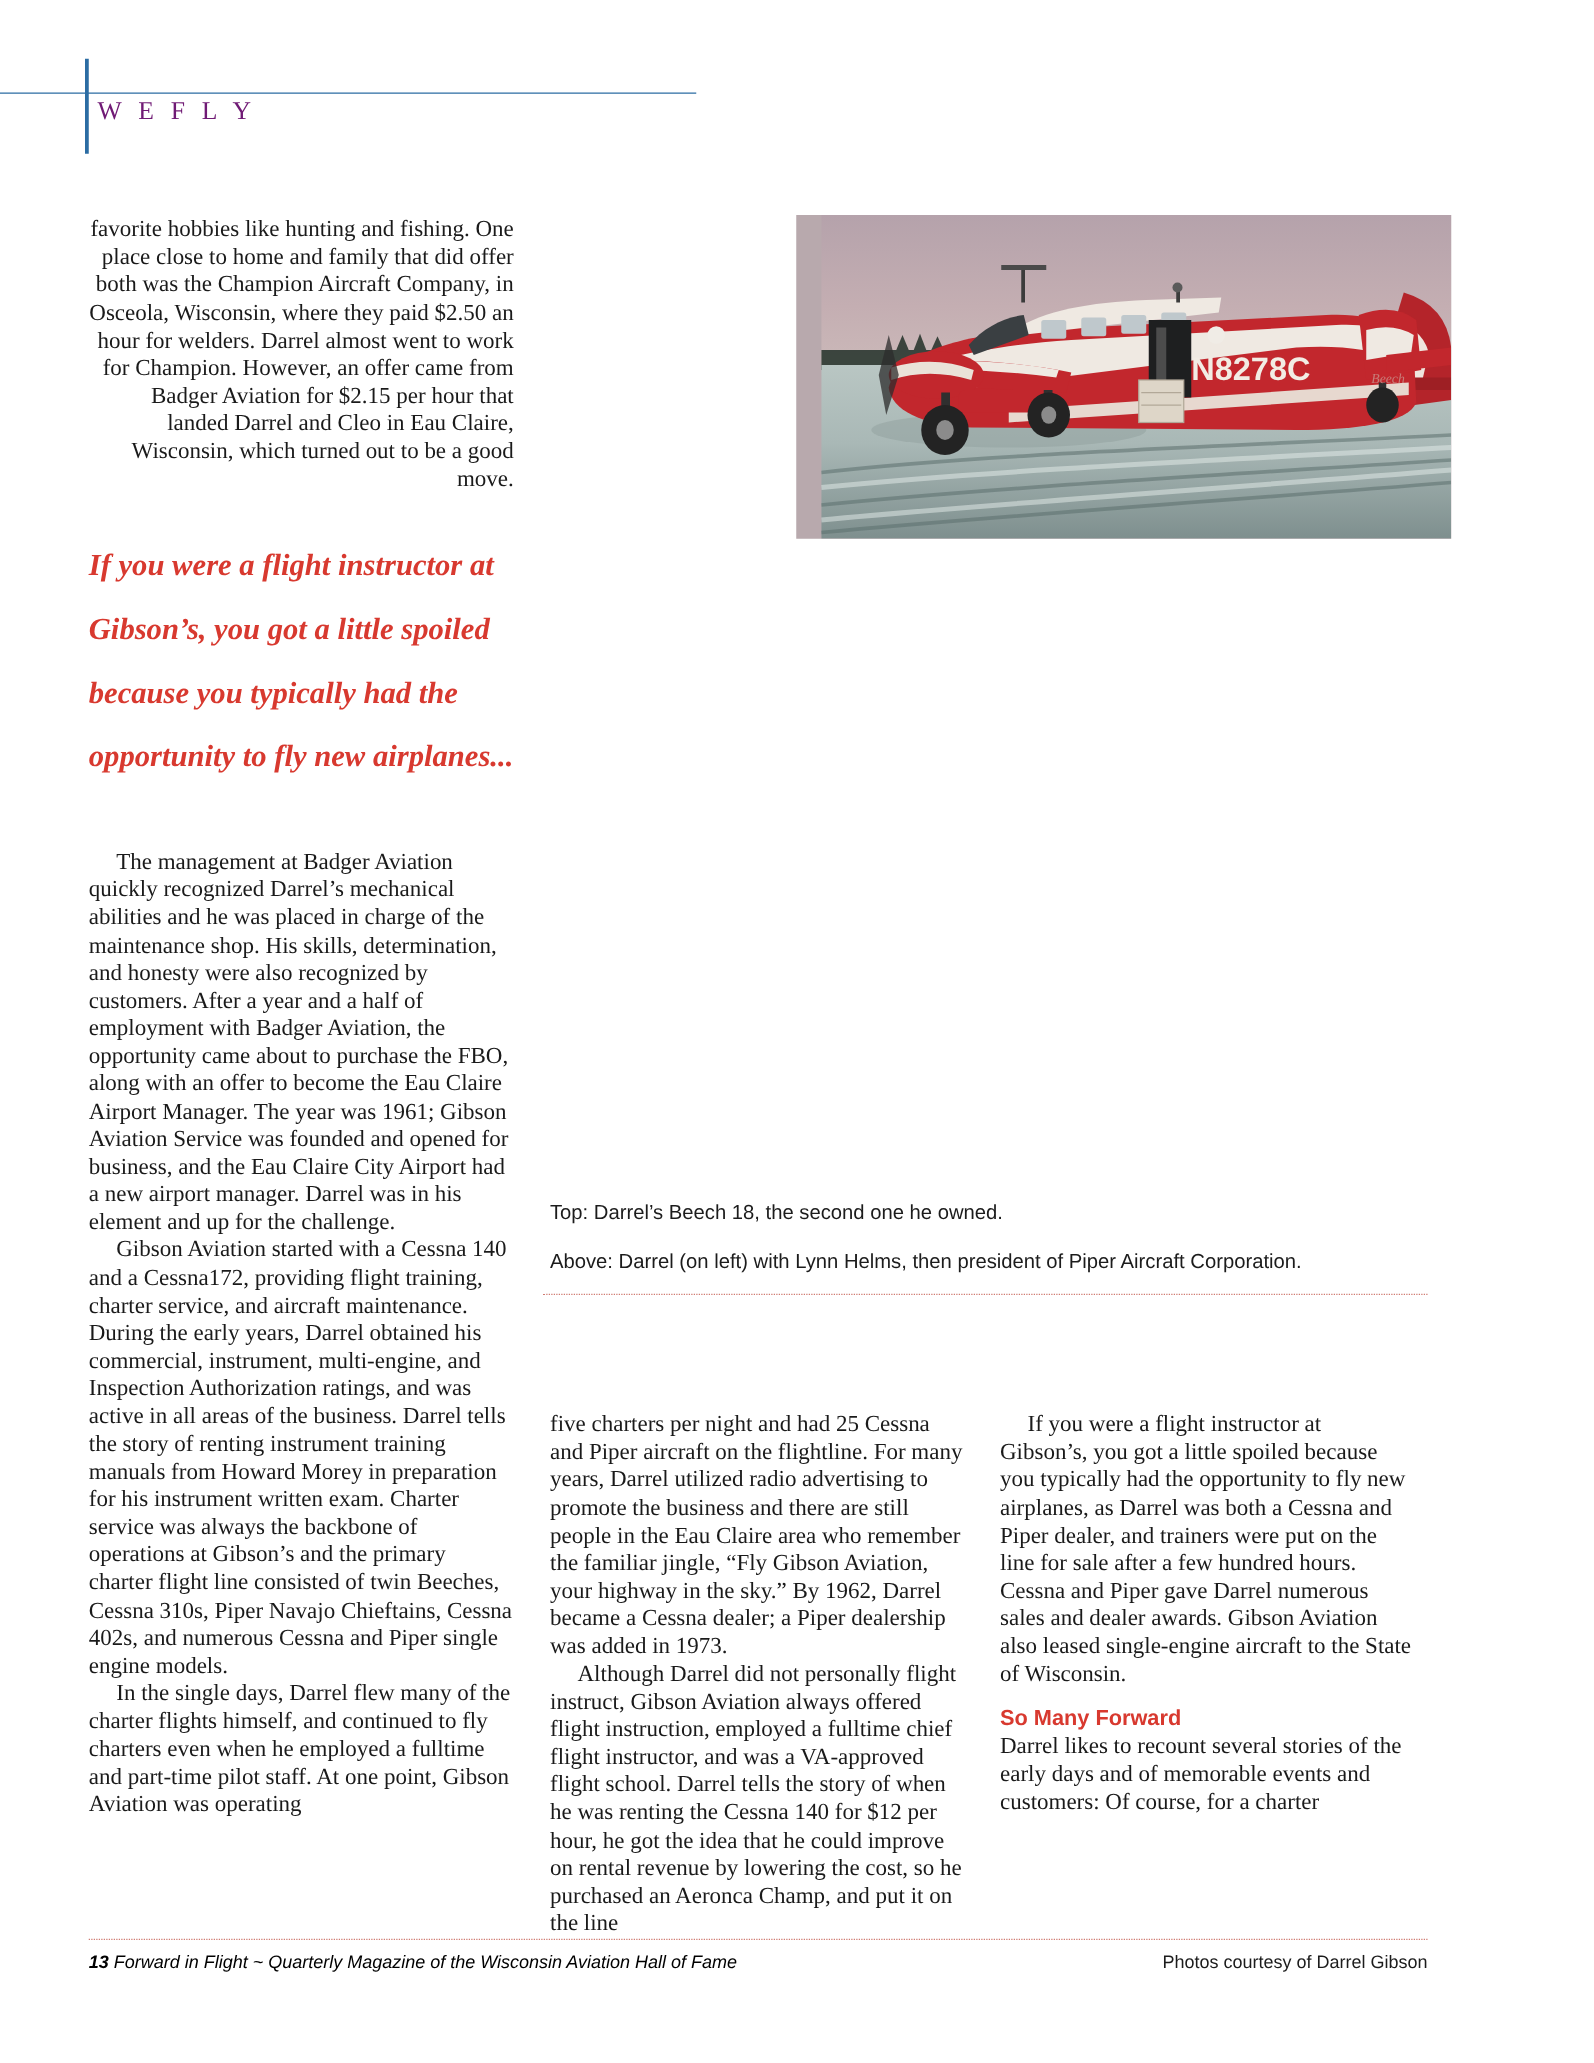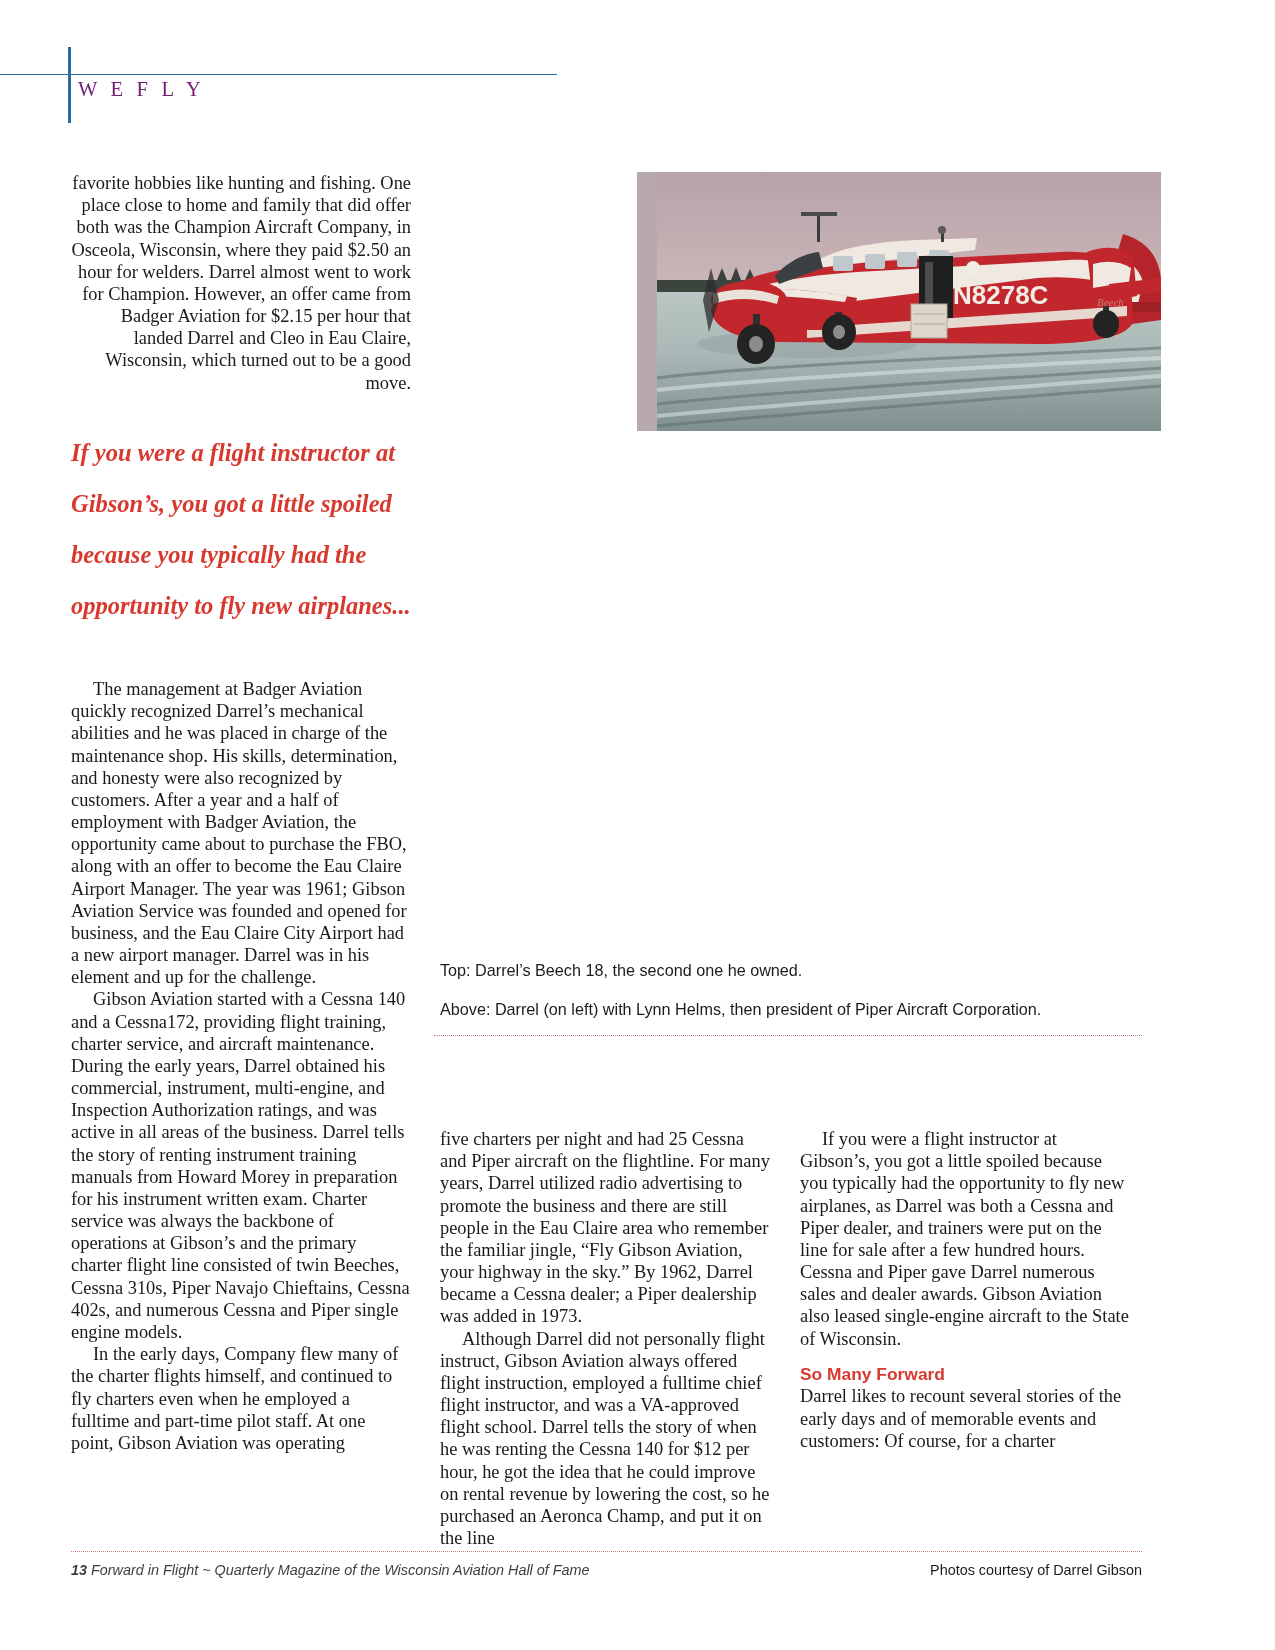--- a/index.html
+++ b/index.html
@@ -140,21 +140,21 @@
   }
 
   
   .footer-left {
     position: absolute;
     left: 71px;
     top: 1562px;
     font-family: "Liberation Sans", sans-serif;
     font-size: 14.4px;
     font-style: italic;
-    color: #404040;
+    color: #000000;
     white-space: nowrap;
   }
   .footer-left .pg {
     font-weight: bold;
     font-style: italic;
   }
   .footer-right {
     position: absolute;
     right: 133px;
     top: 1562px;
@@ -175,21 +175,21 @@
 
   <div class="col-left-top">
     <p>favorite hobbies like hunting and fishing. One place close to home and family that did offer both was the Champion Aircraft Company, in Osceola, Wisconsin, where they paid $2.50 an hour for welders. Darrel almost went to work for Champion. However, an offer came from Badger Aviation for $2.15 per hour that landed Darrel and Cleo in Eau Claire, Wisconsin, which turned out to be a good move.</p>
   </div>
 
   <div class="pullquote">If you were a flight instructor at Gibson’s, you got a little spoiled because you typically had the opportunity to fly new airplanes...</div>
 
   <div class="col-left-bottom">
     <p class="ind">The management at Badger Aviation quickly recognized Darrel’s mechanical abilities and he was placed in charge of the maintenance shop. His skills, determination, and honesty were also recognized by customers. After a year and a half of employment with Badger Aviation, the opportunity came about to purchase the FBO, along with an offer to become the Eau Claire Airport Manager. The year was 1961; Gibson Aviation Service was founded and opened for business, and the Eau Claire City Airport had a new airport manager. Darrel was in his element and up for the challenge.</p>
     <p class="ind">Gibson Aviation started with a Cessna 140 and a Cessna172, providing flight training, charter service, and aircraft maintenance. During the early years, Darrel obtained his commercial, instrument, multi-engine, and Inspection Authorization ratings, and was active in all areas of the business. Darrel tells the story of renting instrument training manuals from Howard Morey in preparation for his instrument written exam. Charter service was always the backbone of operations at Gibson’s and the primary charter flight line consisted of twin Beeches, Cessna 310s, Piper Navajo Chieftains, Cessna 402s, and numerous Cessna and Piper single engine models.</p>
-    <p class="ind">In the early days, Company flew many of the charter flights himself, and continued to fly charters even when he employed a fulltime and part-time pilot staff. At one point, Gibson Aviation was operating</p>
+    <p class="ind">In the single days, Darrel flew many of the charter flights himself, and continued to fly charters even when he employed a fulltime and part-time pilot staff. At one point, Gibson Aviation was operating</p>
   </div>
 
   <div class="photo">
     <svg width="504" height="259" viewBox="0 0 504 259">
       <defs>
         <linearGradient id="sky" x1="0" y1="0" x2="0" y2="1">
           <stop offset="0%" stop-color="#b5a2ab"></stop>
           <stop offset="60%" stop-color="#c4aeb2"></stop>
           <stop offset="100%" stop-color="#cbb9b9"></stop>
         </linearGradient>

